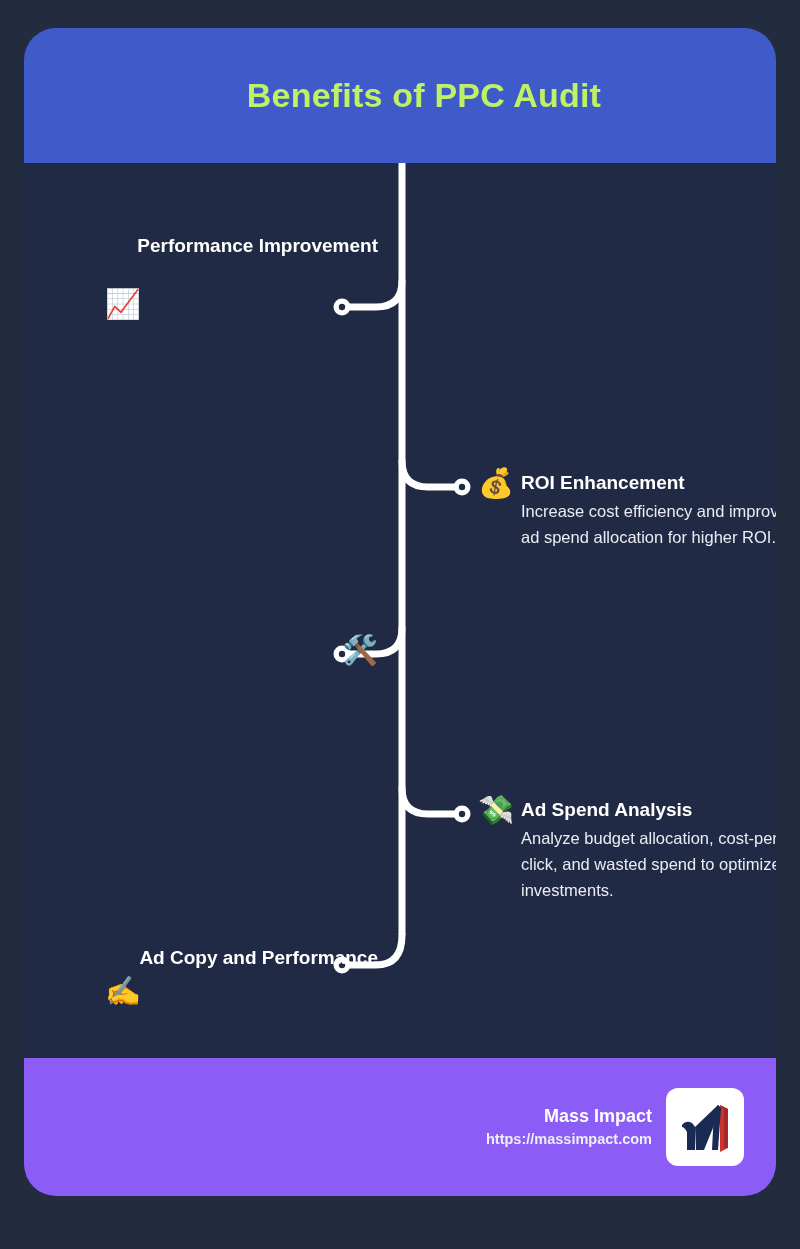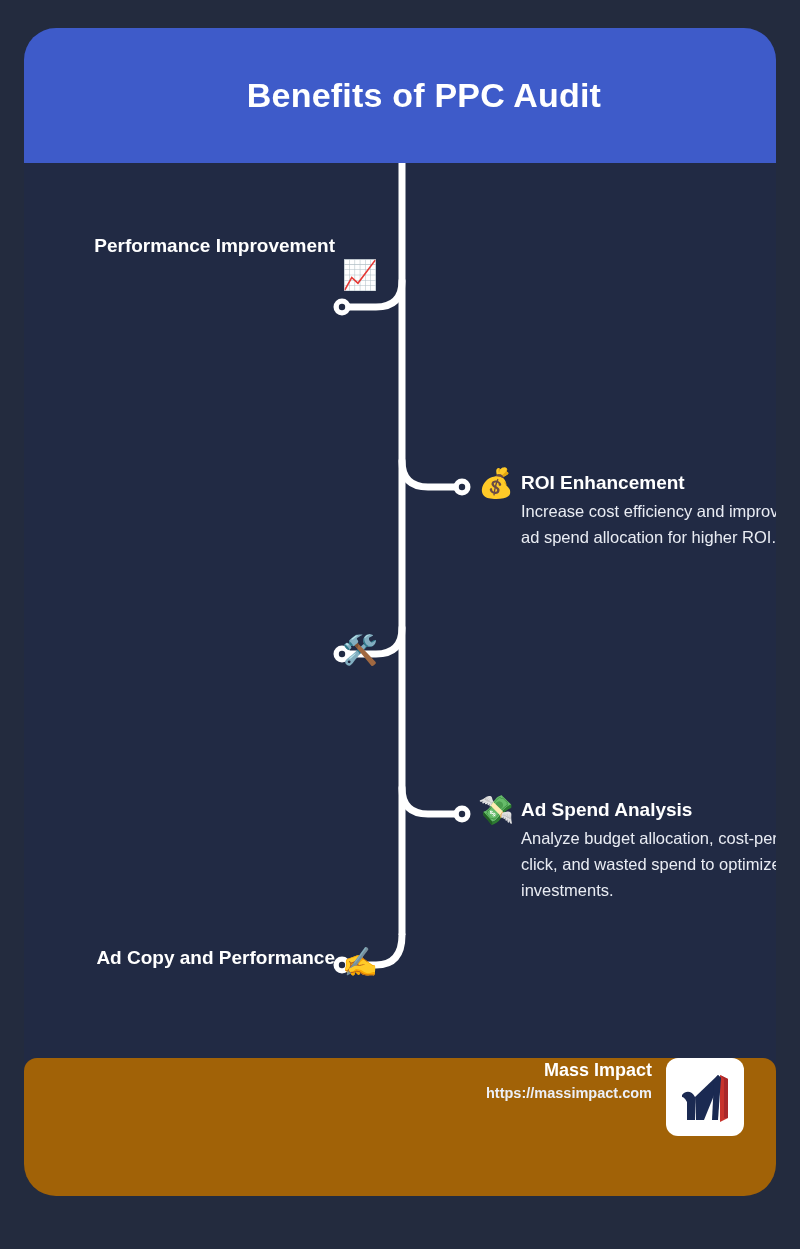--- a/index.html
+++ b/index.html
@@ -34,21 +34,21 @@
     left: 0;
     top: 0;
     width: 100%;
     height: 135px;
     background: #3e5bc9;
     display: flex;
     align-items: center;
     justify-content: center;
   }
   .header-title {
-    color: #ffffff;
+    color: #bef264;
     font-size: 34px;
     font-weight: bold;
     letter-spacing: 0.2px;
     margin-left: 48px;
   }
 
   
   .body {
     position: absolute;
     left: 0;
@@ -67,21 +67,21 @@
   }
 
   
   .item {
     position: absolute;
     display: flex;
     align-items: flex-start;
   }
   .item-left {
     right: 398px;
-    flex-direction: row;
+    flex-direction: column;
     justify-content: space-between;
   }
   .item-right {
     left: 454px;
     flex-direction: row;
     justify-content: flex-start;
   }
 
   .item-text {
     width: 280px;
@@ -114,27 +114,26 @@
   .item-left .item-icon { margin-left: 7px; }
   .item-right .item-icon { margin-right: 7px; }
 
   
   .footer {
     position: absolute;
     left: 0;
     bottom: 0;
     width: 100%;
     height: 138px;
-    background: #a16207;
-    display: flex;
-    align-items: flex-start;
+    background: #8b5cf6;
+    display: flex;
+    align-items: center;
     justify-content: flex-end;
     padding-right: 32px;
     box-sizing: border-box;
-    border-radius: 13px;
   }
   .footer-text {
     text-align: right;
     margin-right: 14px;
   }
   .brand-name {
     color: #ffffff;
     font-size: 18px;
     font-weight: bold;
     line-height: 24px;

